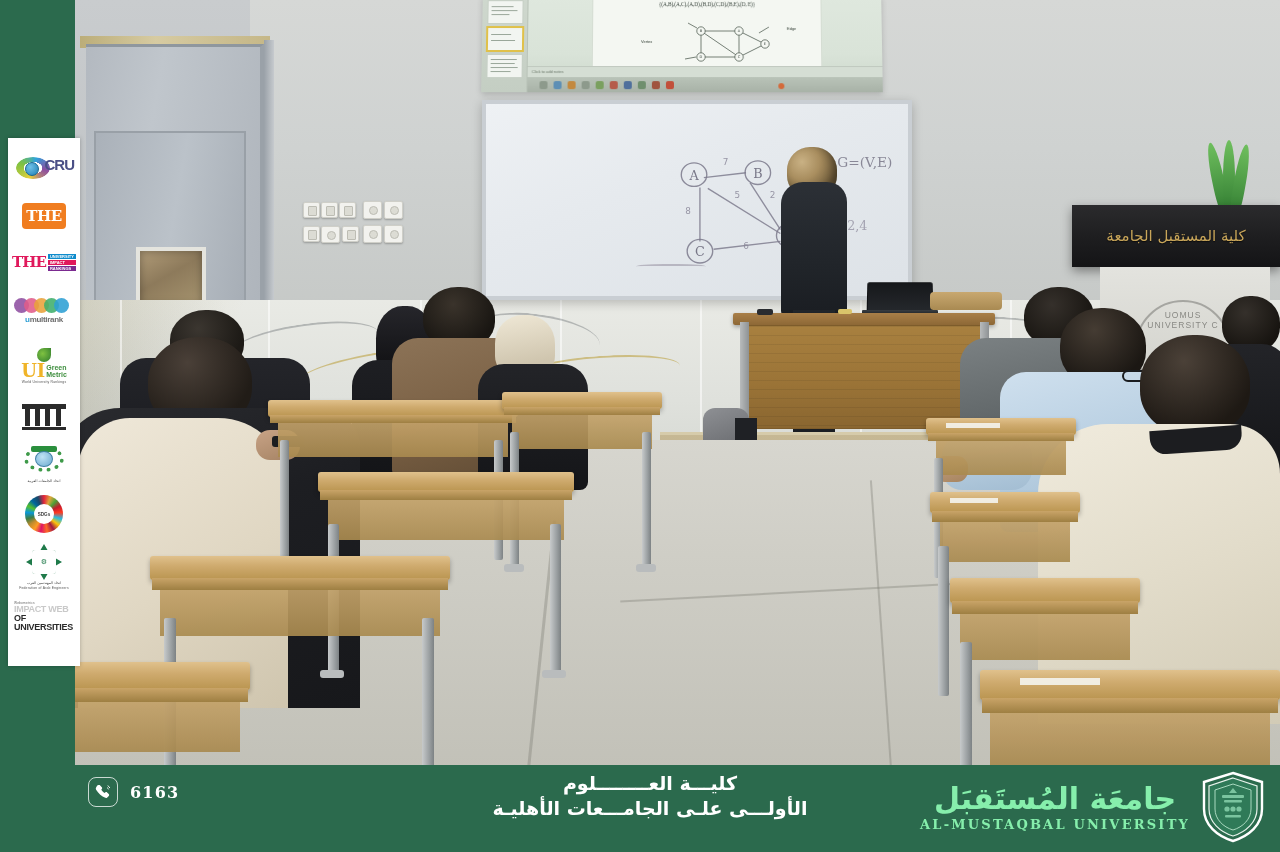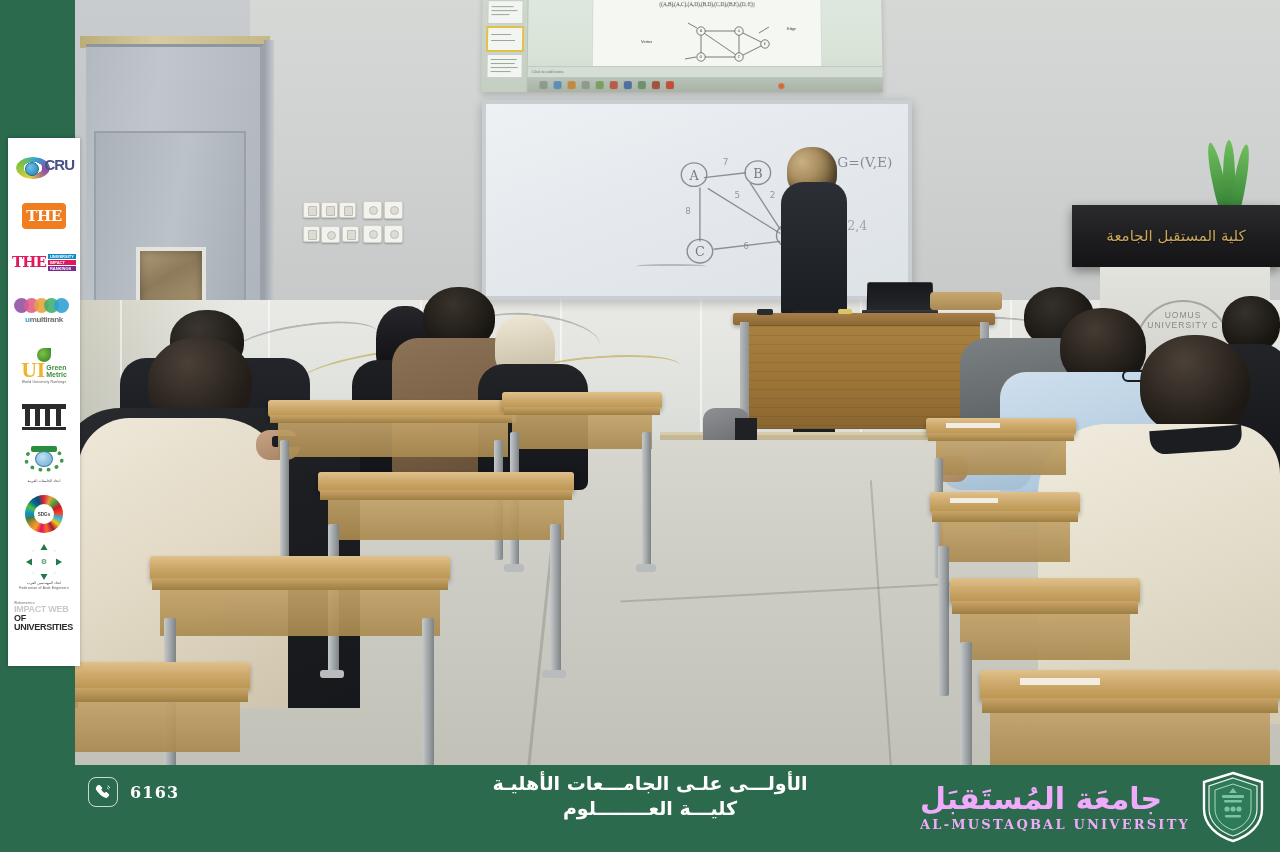--- a/index.html
+++ b/index.html
@@ -382,21 +382,21 @@
   .f-center {
     position:absolute; left:400px; top:6px; width:500px; text-align:center;
     direction:rtl; color:#fff;
     font-family:"DejaVu Sans", sans-serif; font-weight:bold;
   }
   .f-center div { font-size:19px; line-height:25px; letter-spacing:.5px;
     white-space:nowrap; }
 
   .f-brand { position:absolute; right:14px; top:6px; display:flex;
     align-items:center; gap:10px; }
-  .f-brand-text { text-align:left; color:#f0abfc;margin-left:12px; }
+  .f-brand-text { text-align:center; color:#86efac;margin-left:12px; }
   .f-ar { font-size:30px; line-height:34px; direction:rtl;
     font-family:"DejaVu Sans", sans-serif; font-weight:bold; }
   .f-en { font-size:13px; letter-spacing:2.2px; font-weight:bold;
     font-family:"DejaVu Serif", serif; margin-top:1px; }
   .f-shield { width:66px; height:72px; position:relative; flex:0 0 auto; }
 </style>
 </head>
 <body>
 
 <div id="stage">
@@ -873,22 +873,22 @@
             <path d="M6.6 3.5c-.7 0-1.3.4-1.7 1L3.7 6.7c-.5.8-.5 1.8 0 2.6 1.3 2.2 3 4.2 5 5.9 1.8 1.6 3.9 2.9 6.1 3.8.8.3 1.7.1 2.3-.5l1.8-1.8c.6-.6.6-1.6 0-2.2l-2-2c-.5-.5-1.3-.6-1.9-.2l-1.3.9c-1.5-1-2.8-2.3-3.8-3.8l.9-1.3c.4-.6.3-1.4-.2-1.9l-2-2c-.3-.3-.7-.5-1.1-.5z"></path>
             <path d="M18 4.6c.9.5 1.6 1.3 2 2.2" stroke="#fff" stroke-width="1.1" fill="none" stroke-linecap="round"></path>
             <path d="M17.4 7c.5.3.9.8 1.1 1.4" stroke="#fff" stroke-width="1.1" fill="none" stroke-linecap="round"></path>
           </svg>
         </span>
         <span class="f-txt">6163</span>
       </div>
     </div>
 
     <div class="f-center">
+      <div>كليـــة العــــــــلوم</div>
       <div>الأولـــى علـى الجامـــعات الأهليـة</div>
-      <div>كليـــة العــــــــلوم</div>
     </div>
 
     <div class="f-brand">
       <div class="f-brand-text">
         <div class="f-ar">جامعَة المُستَقبَل</div>
         <div class="f-en">AL-MUSTAQBAL  UNIVERSITY</div>
       </div>
       <div class="f-shield">
         <svg width="66" height="72" viewBox="0 0 66 72">
           <path d="M33 2 L62 11 V38 C62 54 49 65 33 70 C17 65 4 54 4 38 V11 Z" fill="none" stroke="#ffffff" stroke-width="2.4"></path>

